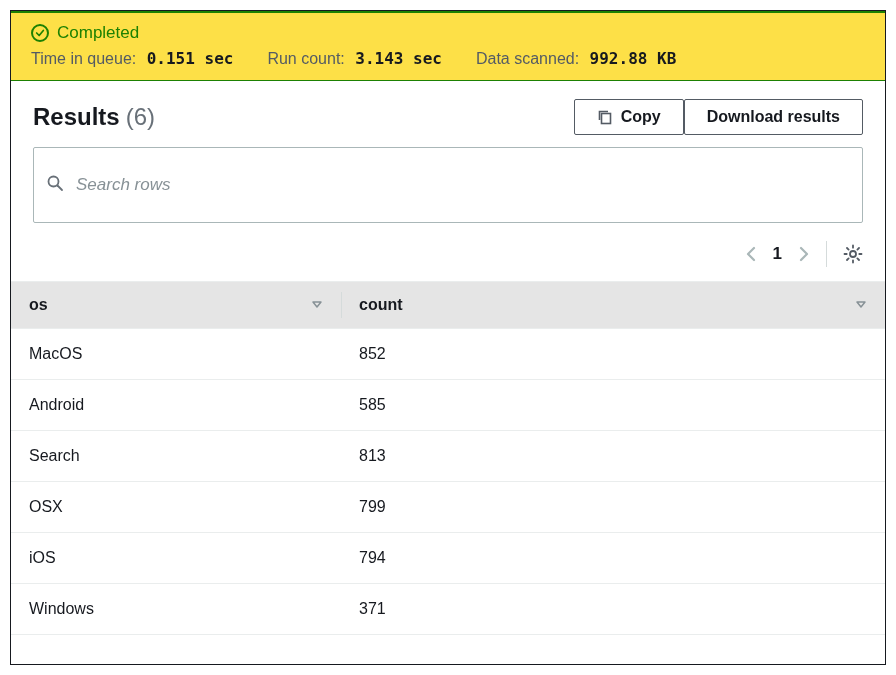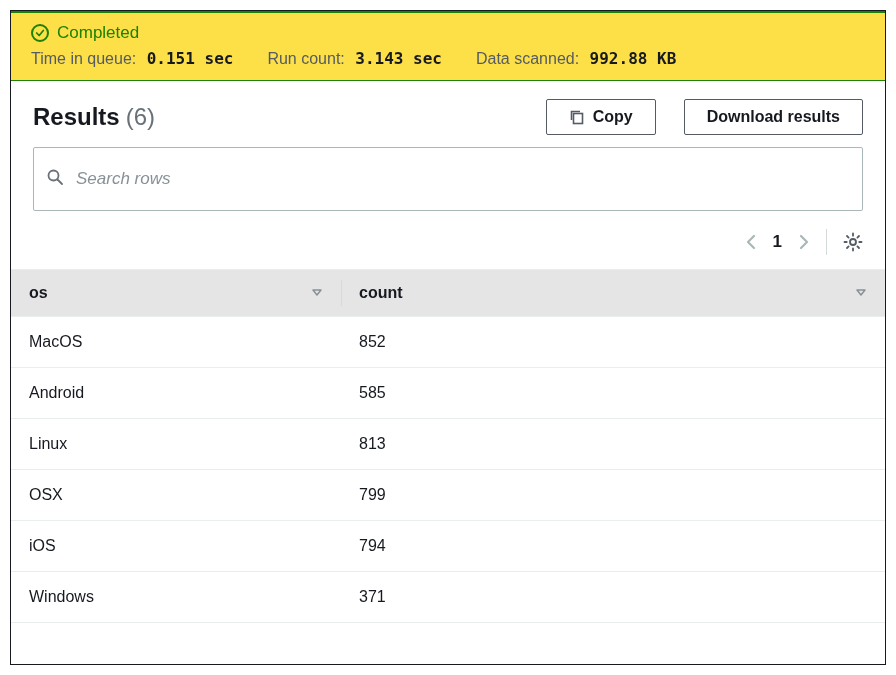--- a/index.html
+++ b/index.html
@@ -63,21 +63,21 @@
     font-weight: 700;
     color: #16191f;
     display: flex;
     align-items: baseline;
     gap: 6px;
   }
   .results-count {
     color: #687078;
     font-weight: 400;
   }
-  .buttons { display: flex; gap: 28px; }
+  .buttons { display: flex; gap: 0; }
   .btn {
     border: 1px solid #545b64;
     background: #fff;
     color: #16191f;
     font-weight: 700;
     font-size: 16px;
     padding: 8px 22px;
     border-radius: 2px;
     cursor: pointer;
     display: inline-flex;
@@ -87,21 +87,21 @@
   }
   .copy-icon { display: inline-flex; }
   .search-wrap {
     padding: 0 22px 12px 22px;
   }
   .search-box {
     border: 1px solid #aab7b8;
     border-radius: 2px;
     display: flex;
     align-items: center;
-    padding: 20px 12px;
+    padding: 26px 12px;
     gap: 10px;
   }
   .search-box input {
     flex: 1;
     border: none;
     outline: none;
     font-size: 17px;
     font-style: italic;
     color: #687078;
     font-family: inherit;
@@ -263,21 +263,21 @@
     <tbody id="table-body">
         <tr>
           <td>MacOS</td>
           <td>852</td>
         </tr>
         <tr>
           <td>Android</td>
           <td>585</td>
         </tr>
         <tr>
-          <td>Linux</td>
+          <td>Search</td>
           <td>813</td>
         </tr>
         <tr>
           <td>OSX</td>
           <td>799</td>
         </tr>
         <tr>
           <td>iOS</td>
           <td>794</td>
         </tr>

